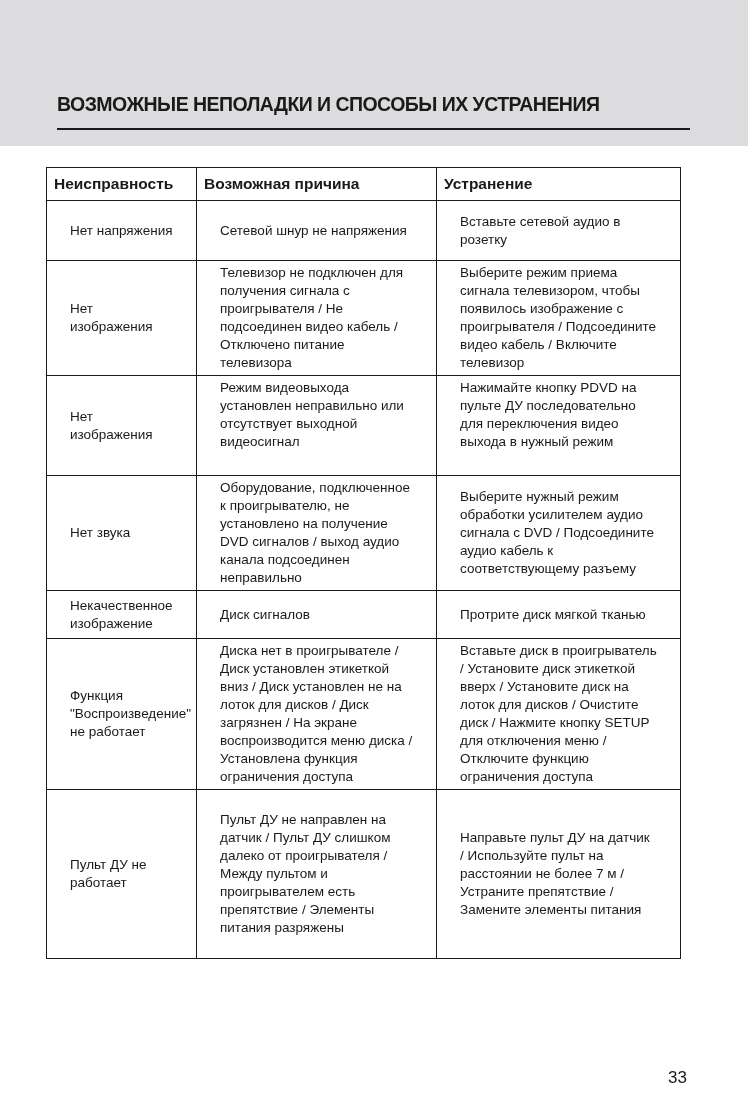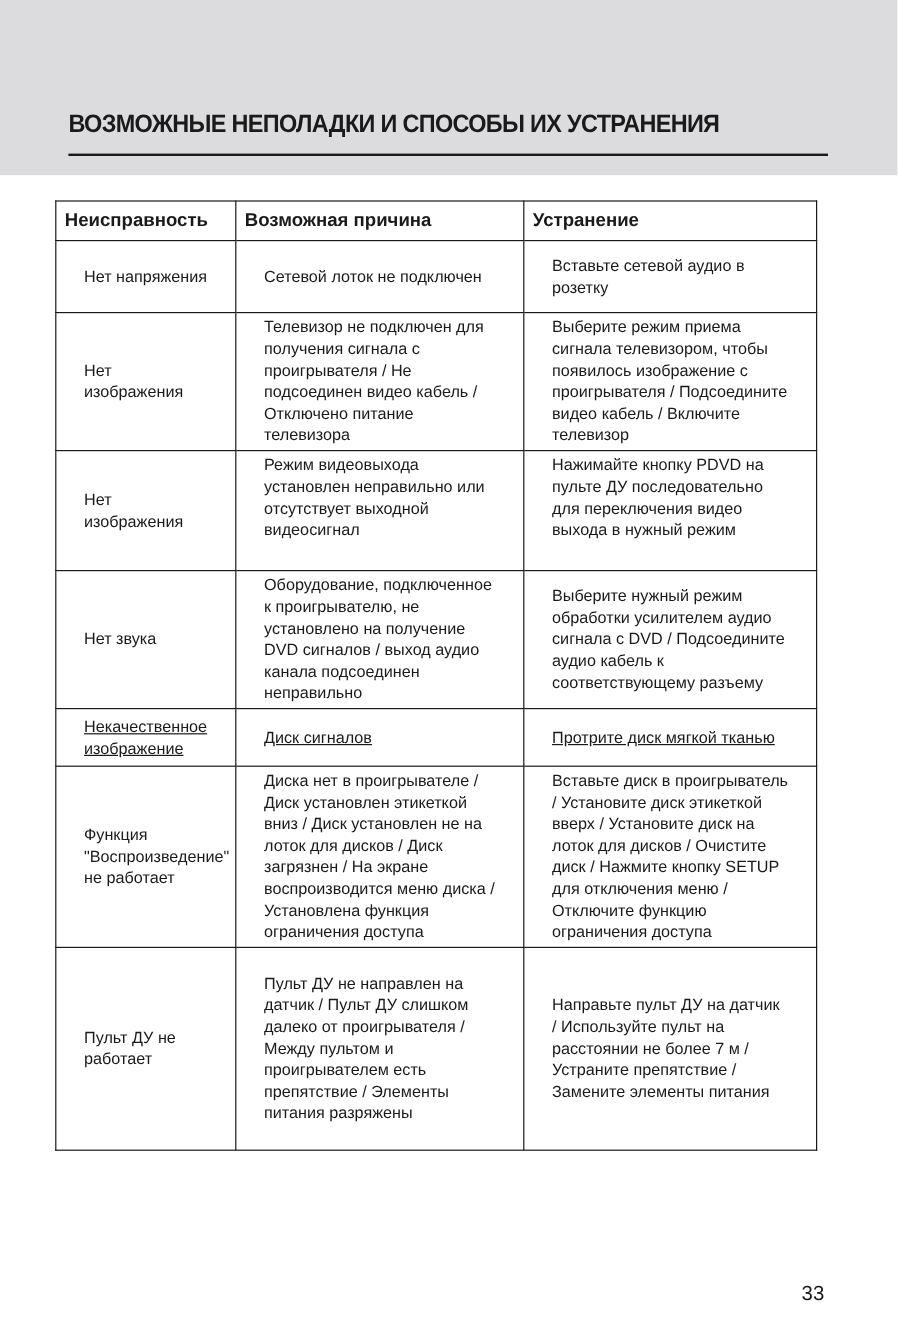--- a/index.html
+++ b/index.html
@@ -51,39 +51,39 @@
   <thead>
     <tr>
       <th>Неисправность</th>
       <th>Возможная причина</th>
       <th>Устранение</th>
     </tr>
   </thead>
   <tbody>
     <tr style="height: 60px;">
       <td>Нет напряжения</td>
-      <td>Сетевой лоток не подключен</td>
+      <td>Сетевой шнур не напряжения</td>
       <td class="just">Вставьте сетевой аудио в розетку</td>
     </tr>
     <tr style="height: 100px;">
       <td>Нет изображения</td>
       <td class="just">Телевизор не подключен для получения сигнала с проигрывателя / Не подсоединен видео кабель / Отключено питание телевизора</td>
       <td class="just">Выберите режим приема сигнала телевизором, чтобы появилось изображение с проигрывателя / Подсоедините видео кабель / Включите телевизор</td>
     </tr>
     <tr style="height: 100px;">
       <td>Нет изображения</td>
       <td class="just" style="vertical-align:top">Режим видеовыхода установлен неправильно или отсутствует выходной видеосигнал</td>
       <td class="just" style="vertical-align:top">Нажимайте кнопку PDVD на пульте ДУ последовательно для переключения видео выхода в нужный режим</td>
     </tr>
     <tr style="height: 100px;">
       <td>Нет звука</td>
       <td class="just">Оборудование, подключенное к проигрывателю, не установлено на получение DVD сигналов / выход аудио канала подсоединен неправильно</td>
       <td class="just">Выберите нужный режим обработки усилителем аудио сигнала с DVD / Подсоедините аудио кабель к соответствующему разъему</td>
     </tr>
-    <tr style="height: 48px; text-decoration: underline;">
+    <tr style="height: 48px;">
       <td>Некачественное изображение</td>
       <td>Диск сигналов</td>
       <td>Протрите диск мягкой тканью</td>
     </tr>
     <tr style="height: 146px;">
       <td>Функция "Воспроизведение" не работает</td>
       <td class="just">Диска нет в проигрывателе / Диск установлен этикеткой вниз / Диск установлен не на лоток для дисков / Диск загрязнен / На экране воспроизводится меню диска / Установлена функция ограничения доступа</td>
       <td class="just">Вставьте диск в проигрыватель / Установите диск этикеткой вверх / Установите диск на лоток для дисков / Очистите диск / Нажмите кнопку SETUP для отключения меню / Отключите функцию ограничения доступа</td>
     </tr>
     <tr style="height: 169px;">

